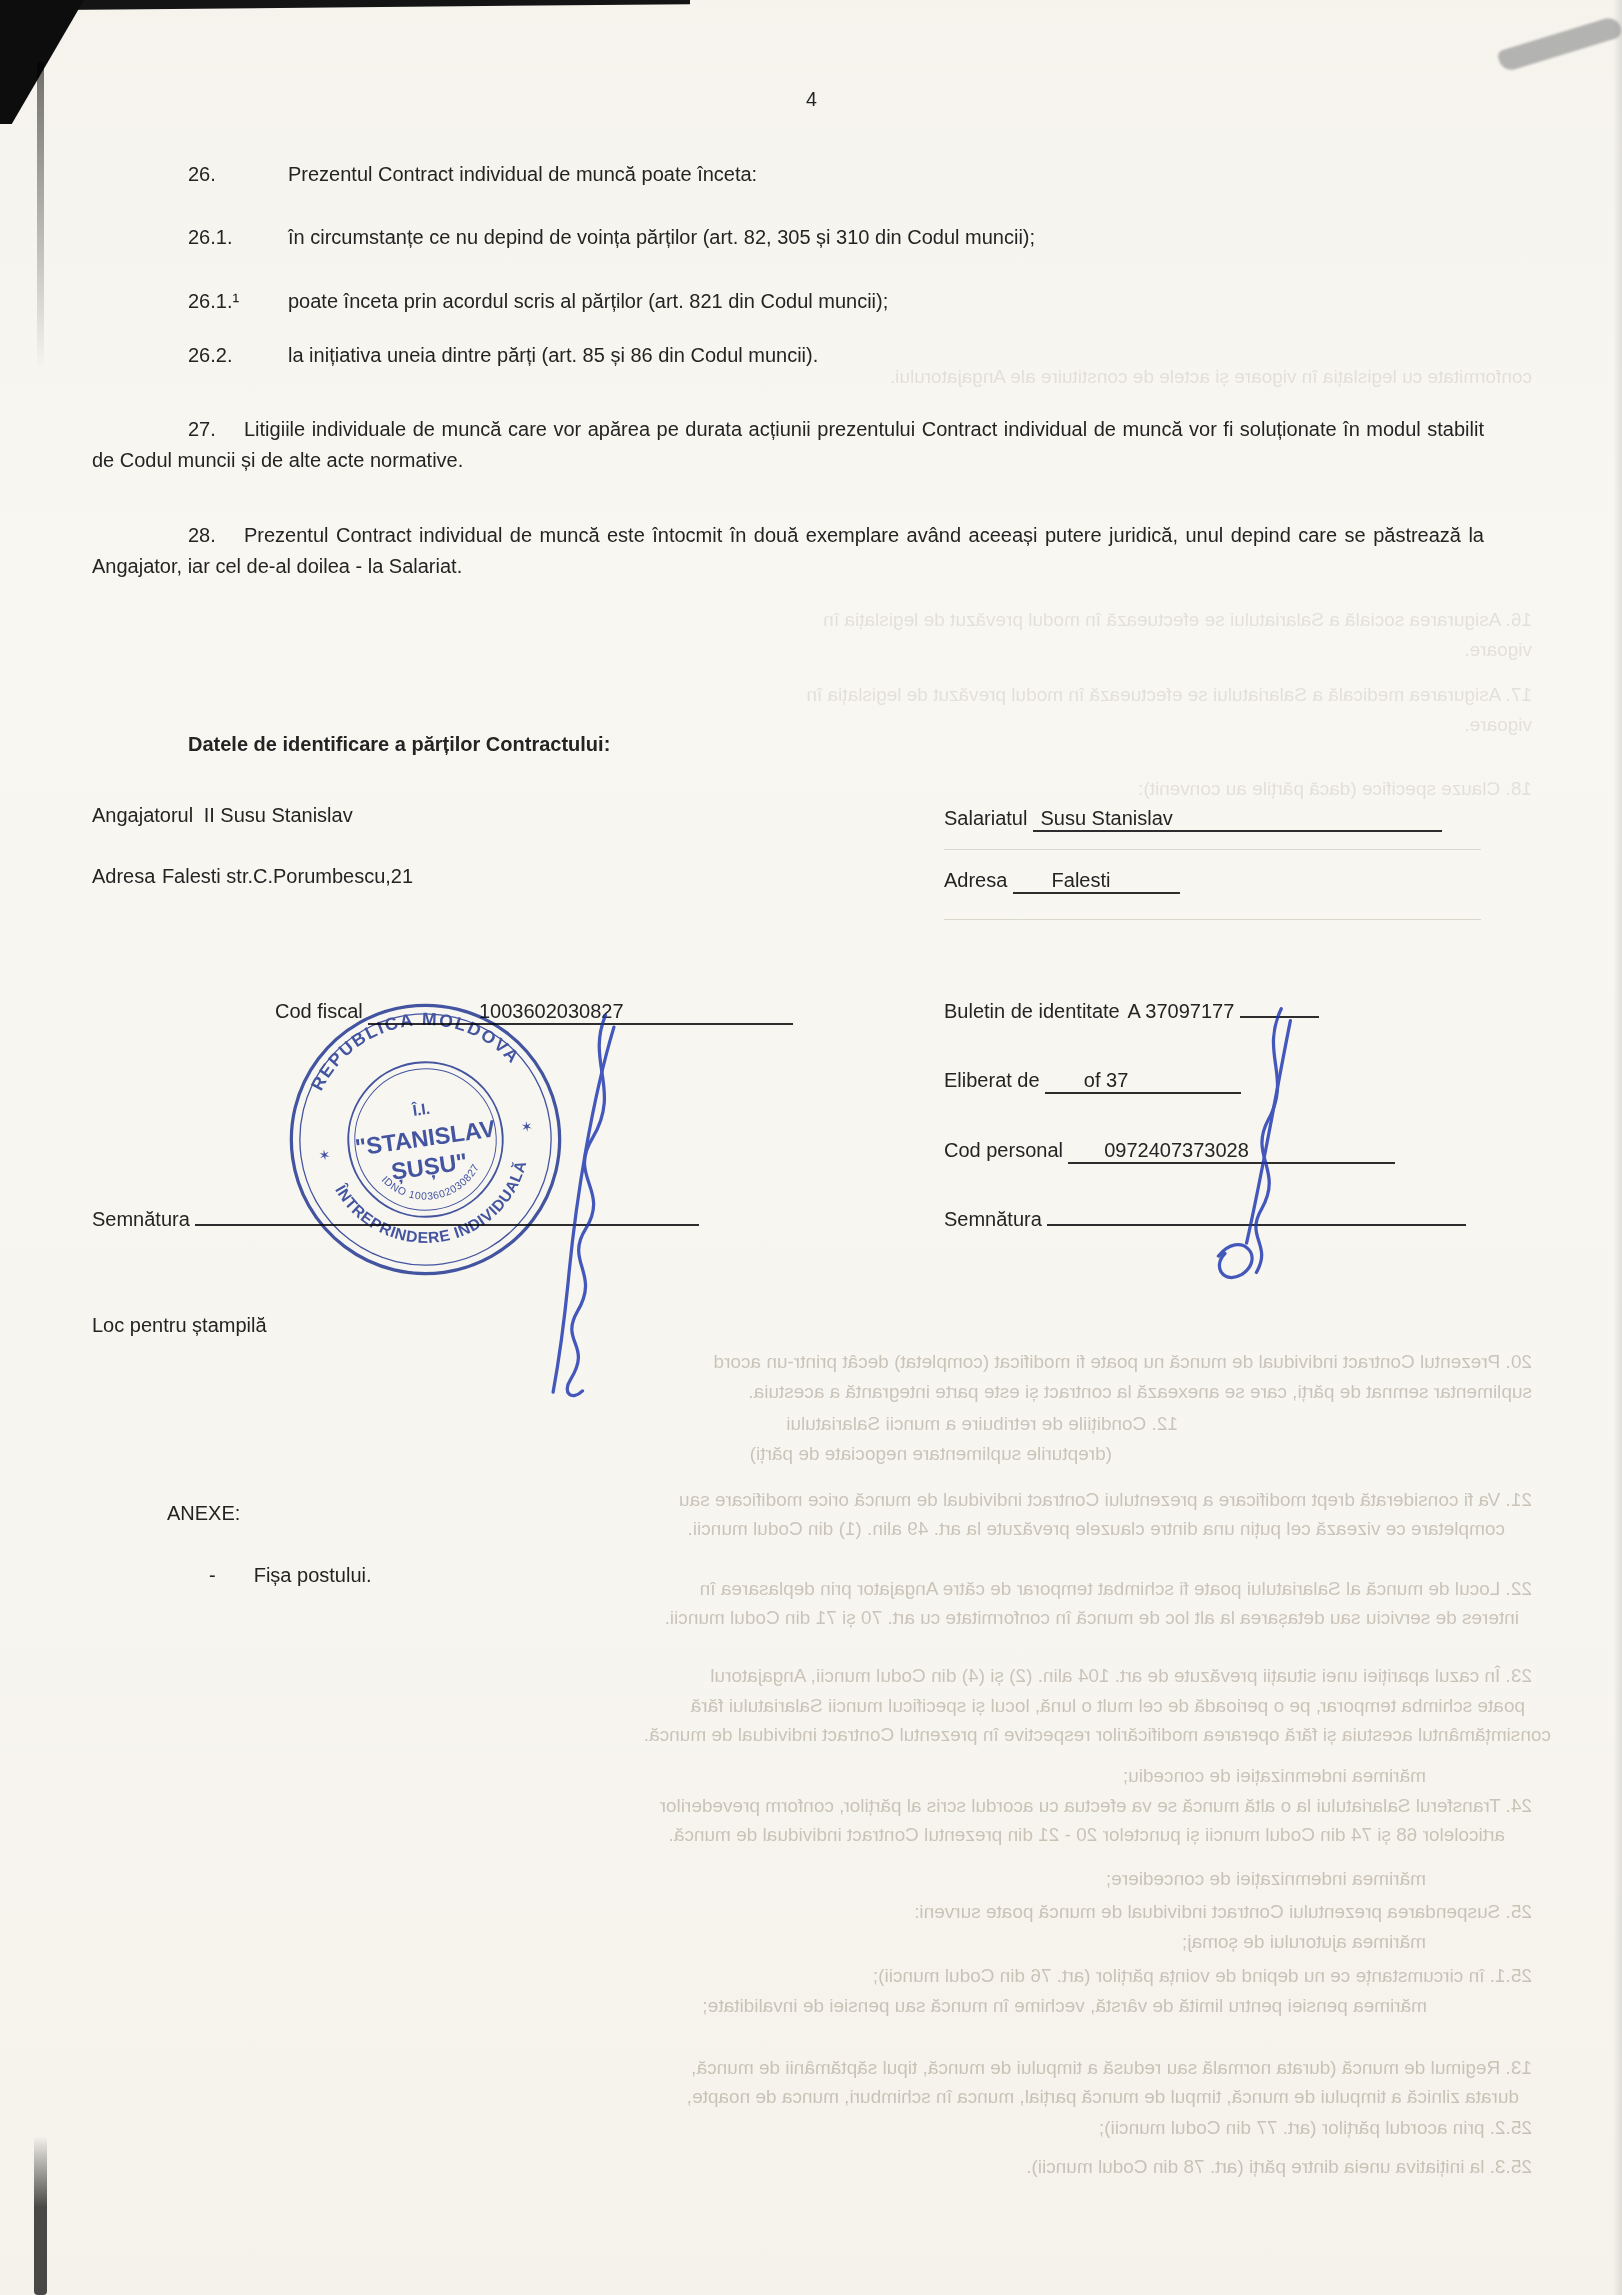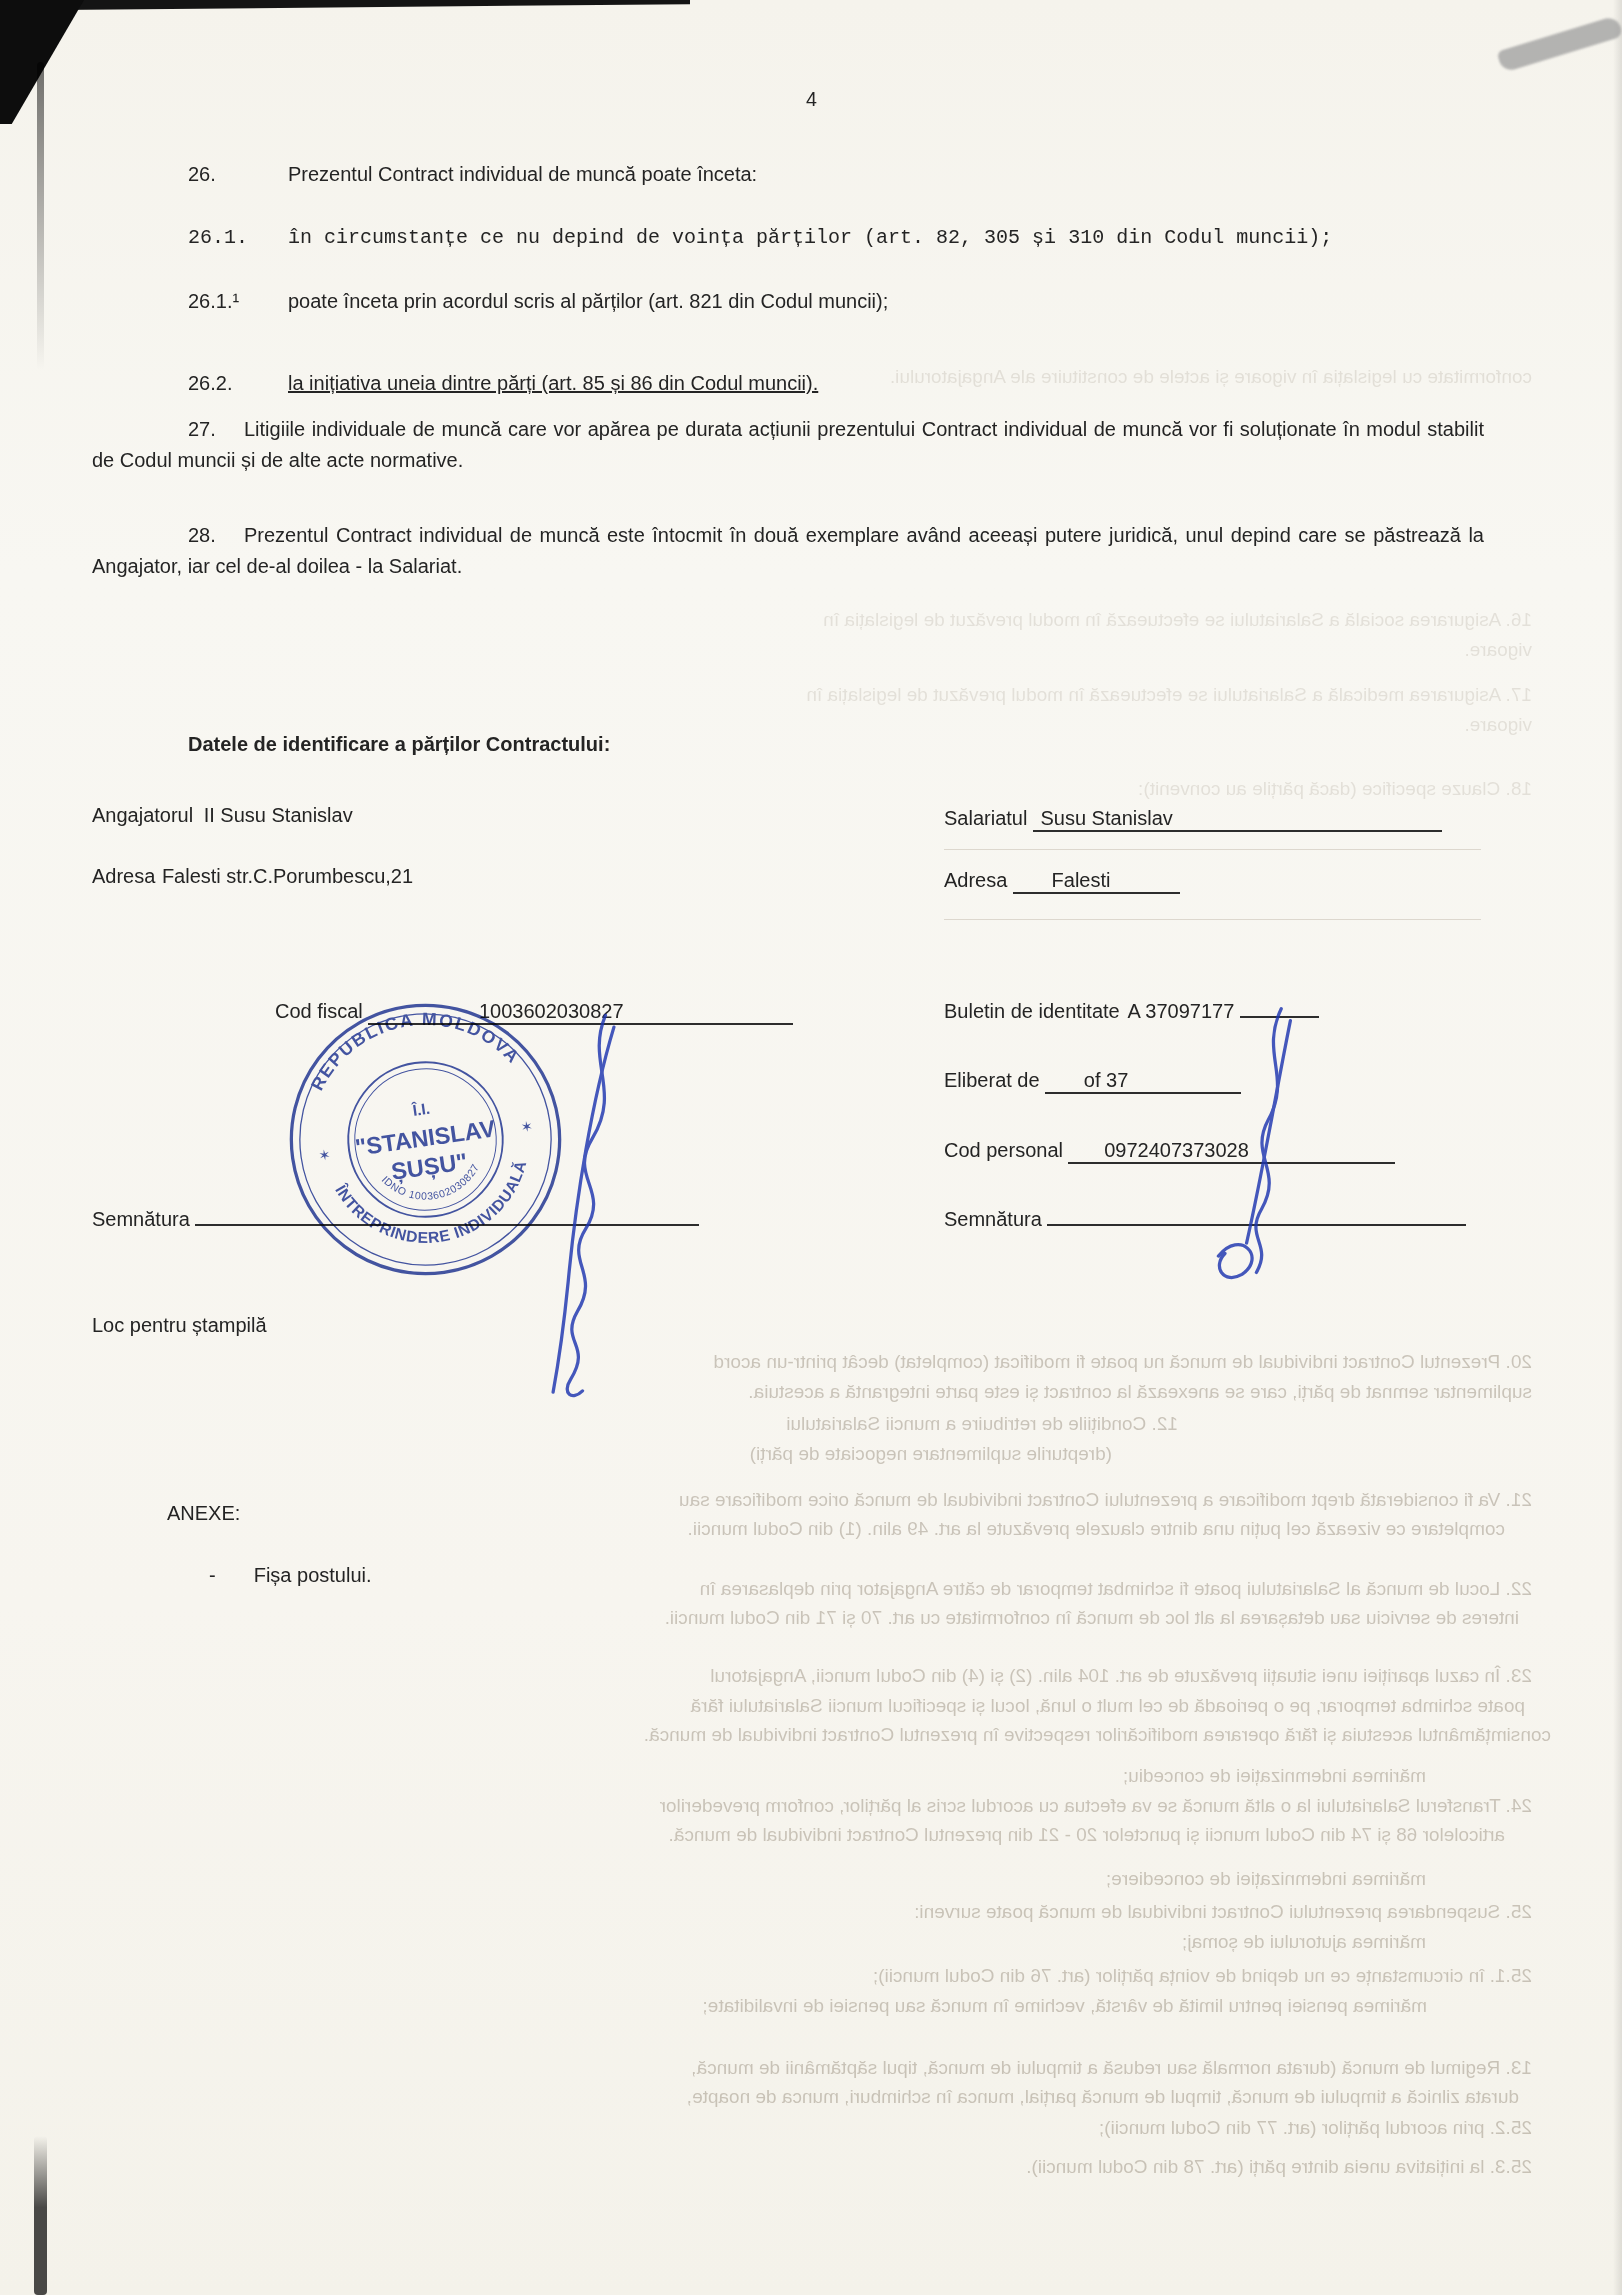--- a/index.html
+++ b/index.html
@@ -66,27 +66,27 @@
   <div class="bleed up" style="top:712px;left:92px;width:1440px;">vigoare.</div>
   <div class="bleed up" style="top:776px;left:92px;width:1440px;">18. Clauze specifice (dacă părțile au convenit):</div>
   <div class="bleed-rule" style="top:849px;left:944px;width:537px;"></div>
   <div class="bleed-rule" style="top:919px;left:944px;width:537px;"></div>
 
   <div class="abs" style="top:88px;left:0;width:1623px;text-align:center;font-size:19.6px;">4</div>
 
   <div class="para" style="top:159px;">
     <span class="num">26.</span><span>Prezentul Contract individual de muncă poate înceta:</span>
   </div>
-  <div class="para" style="top:222px;font-family:Liberation Mono, monospace;">
+  <div class="para" style="top:222px;">
     <span class="num">26.1.</span><span>în circumstanțe ce nu depind de voința părților (art. 82, 305 și 310 din Codul muncii);</span>
   </div>
   <div class="para" style="top:286px;">
     <span class="num">26.1.¹</span><span>poate înceta prin acordul scris al părților (art. 821 din Codul muncii);</span>
   </div>
-  <div class="para" style="top:368px;text-decoration:underline;">
+  <div class="para" style="top:340px;">
     <span class="num">26.2.</span><span>la inițiativa uneia dintre părți (art. 85 și 86 din Codul muncii).</span>
   </div>
   <div class="para" style="top:414px;">
     <span class="num2">27.</span><span>Litigiile individuale de muncă care vor apărea pe durata acțiunii prezentului Contract individual de muncă vor fi soluționate în modul stabilit de Codul muncii și de alte acte normative.</span>
   </div>
   <div class="para" style="top:520px;">
     <span class="num2">28.</span><span>Prezentul Contract individual de muncă este întocmit în două exemplare având aceeași putere juridică, unul depind care se păstrează la Angajator, iar cel de-al doilea - la Salariat.</span>
   </div>
 
   <div class="abs heading" style="top:733px;left:188px;">Datele de identificare a părților Contractului:</div>

